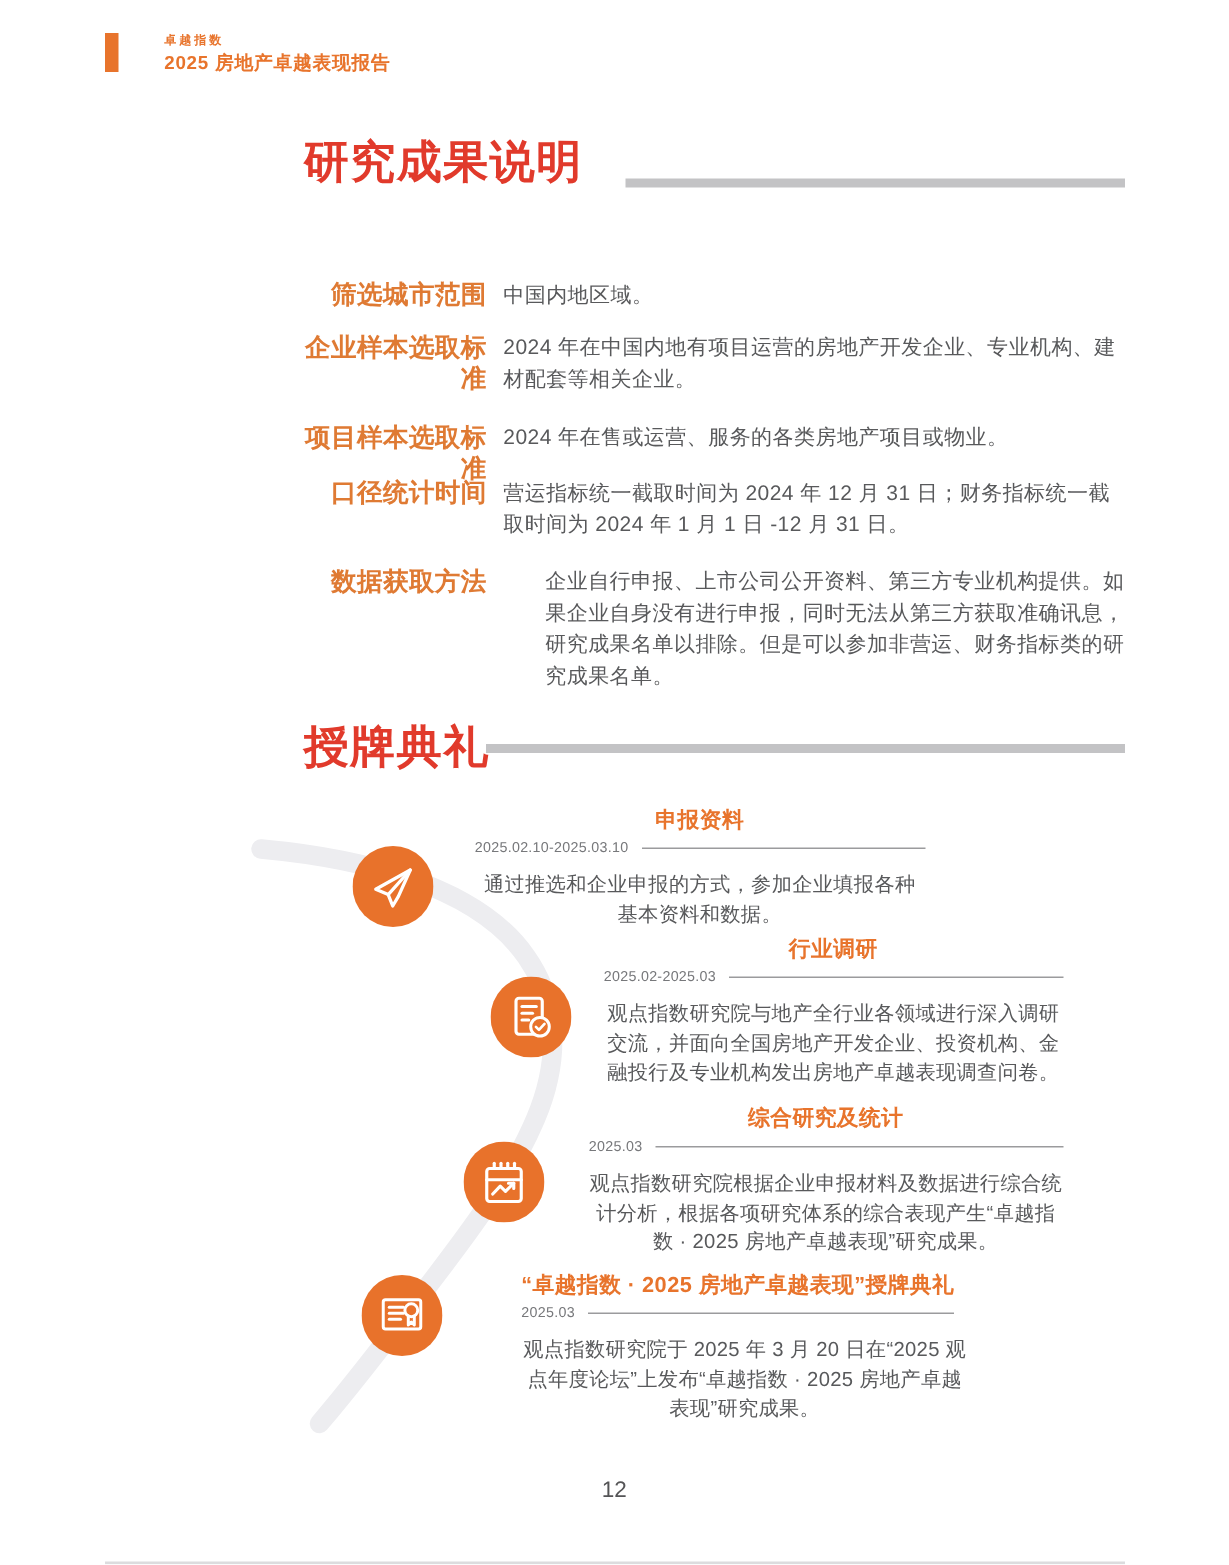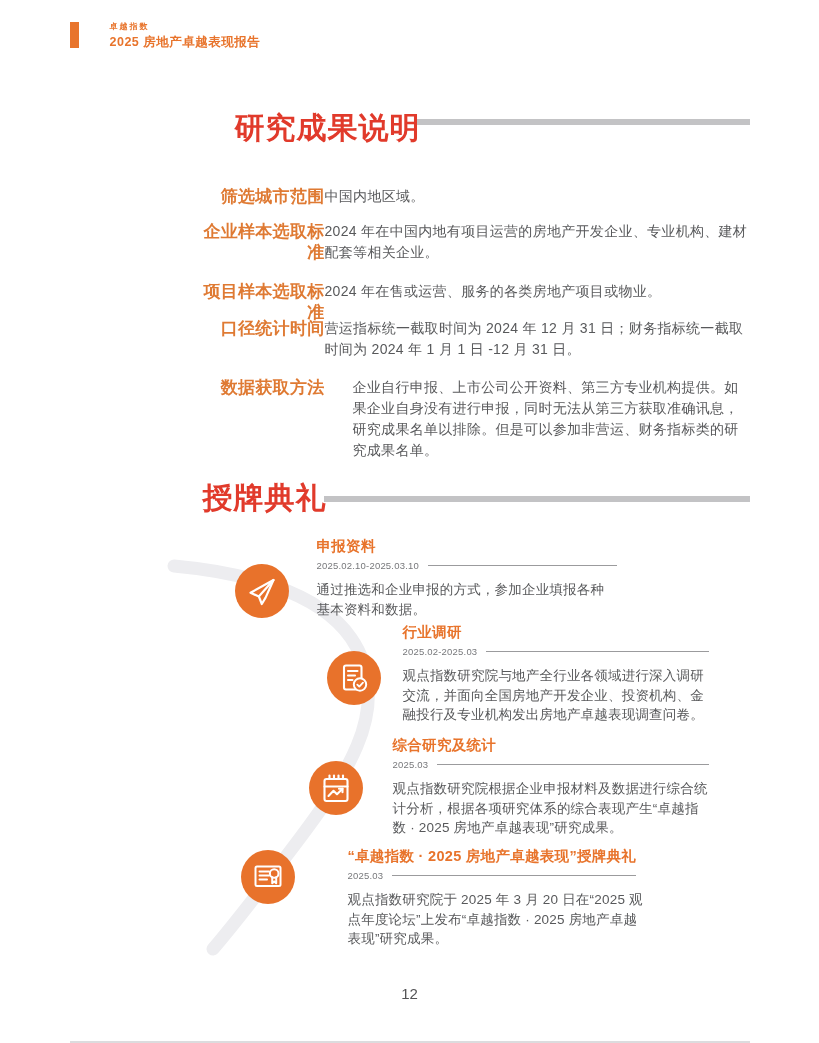--- a/index.html
+++ b/index.html
@@ -11,45 +11,45 @@
   }
 
   
   .logo-bar { position:absolute; left:0; top:22px; width:9px; height:26px; background:#E8742C; }
   .logo-text { position:absolute; left:40px; top:21px; color:#E8742C; }
   .logo-line1 { font-size:8px; font-weight:bold; letter-spacing:2px; }
   .logo-line2 { font-size:12.5px; font-weight:bold; margin-top:2px; letter-spacing:0.5px; }
 
   
   .sec-title { position:absolute; left:133px; font-size:30px; font-weight:bold; color:#E13A2B; letter-spacing:1px; }
-  #sec1-title { top:108px;margin-left:32px; }
+  #sec1-title { top:88px; }
   #sec2-title { top:478px; }
   .title-rule { position:absolute; height:6px; background:#C3C3C5; }
   #rule1 { left:347px; top:119px; width:334px; }
   #rule2 { left:254px; top:496px; width:427px; }
 
   
   .info-row { position:absolute; left:133px; width:548px; display:flex; }
   .info-label { width:122px; flex:none; text-align:right; font-weight:bold; color:#DF7A33;
                 font-size:17px; line-height:21px; letter-spacing:0.3px; }
-  .info-text { flex:1; color:#58595B; font-size:14px; line-height:21px; letter-spacing:0.3px; }
+  .info-text { margin-left:11px; flex:1; color:#58595B; font-size:14px; line-height:21px; letter-spacing:0.3px; }
   #row1 { top:186px; } #row2 { top:221px; } #row3 { top:281px; } #row4 { top:318px; } #row5 { top:377px;gap:28px; }
 
   
   .curve-svg { position:absolute; left:0; top:0; width:819px; height:1043px; pointer-events:none; }
 
   
   .step-icon { position:absolute; width:54px; height:54px; }
   #icon1 { left:165px; top:564px; }
   #icon2 { left:257px; top:651px; }
   #icon3 { left:239px; top:761px; }
   #icon4 { left:171px; top:850px; }
 
   
-  .step { position:absolute; }
+  .step { position:absolute;text-align:center; }
   .step-title { font-size:14.5px; font-weight:bold; color:#E8742C; letter-spacing:0.3px; white-space:nowrap; }
   .step-date-row { display:flex; align-items:center; margin-top:4px; }
   .step-date { font-size:9.5px; color:#77787B; letter-spacing:0.2px; white-space:nowrap; }
   .date-rule { flex:1; height:1px; background:#9B9B9D; margin-left:9px; }
   .step-body { margin-top:9px; font-size:13.5px; line-height:19.5px; color:#58595B; letter-spacing:0.2px; }
   #step1 { left:247px; top:537px; width:300px; }
   #step2 { left:333px; top:623px; width:306px; }
   #step3 { left:323px; top:736px; width:316px; }
   #step4 { left:278px; top:847px; width:288px; }
   #step4 .step-body { width:298px; }

